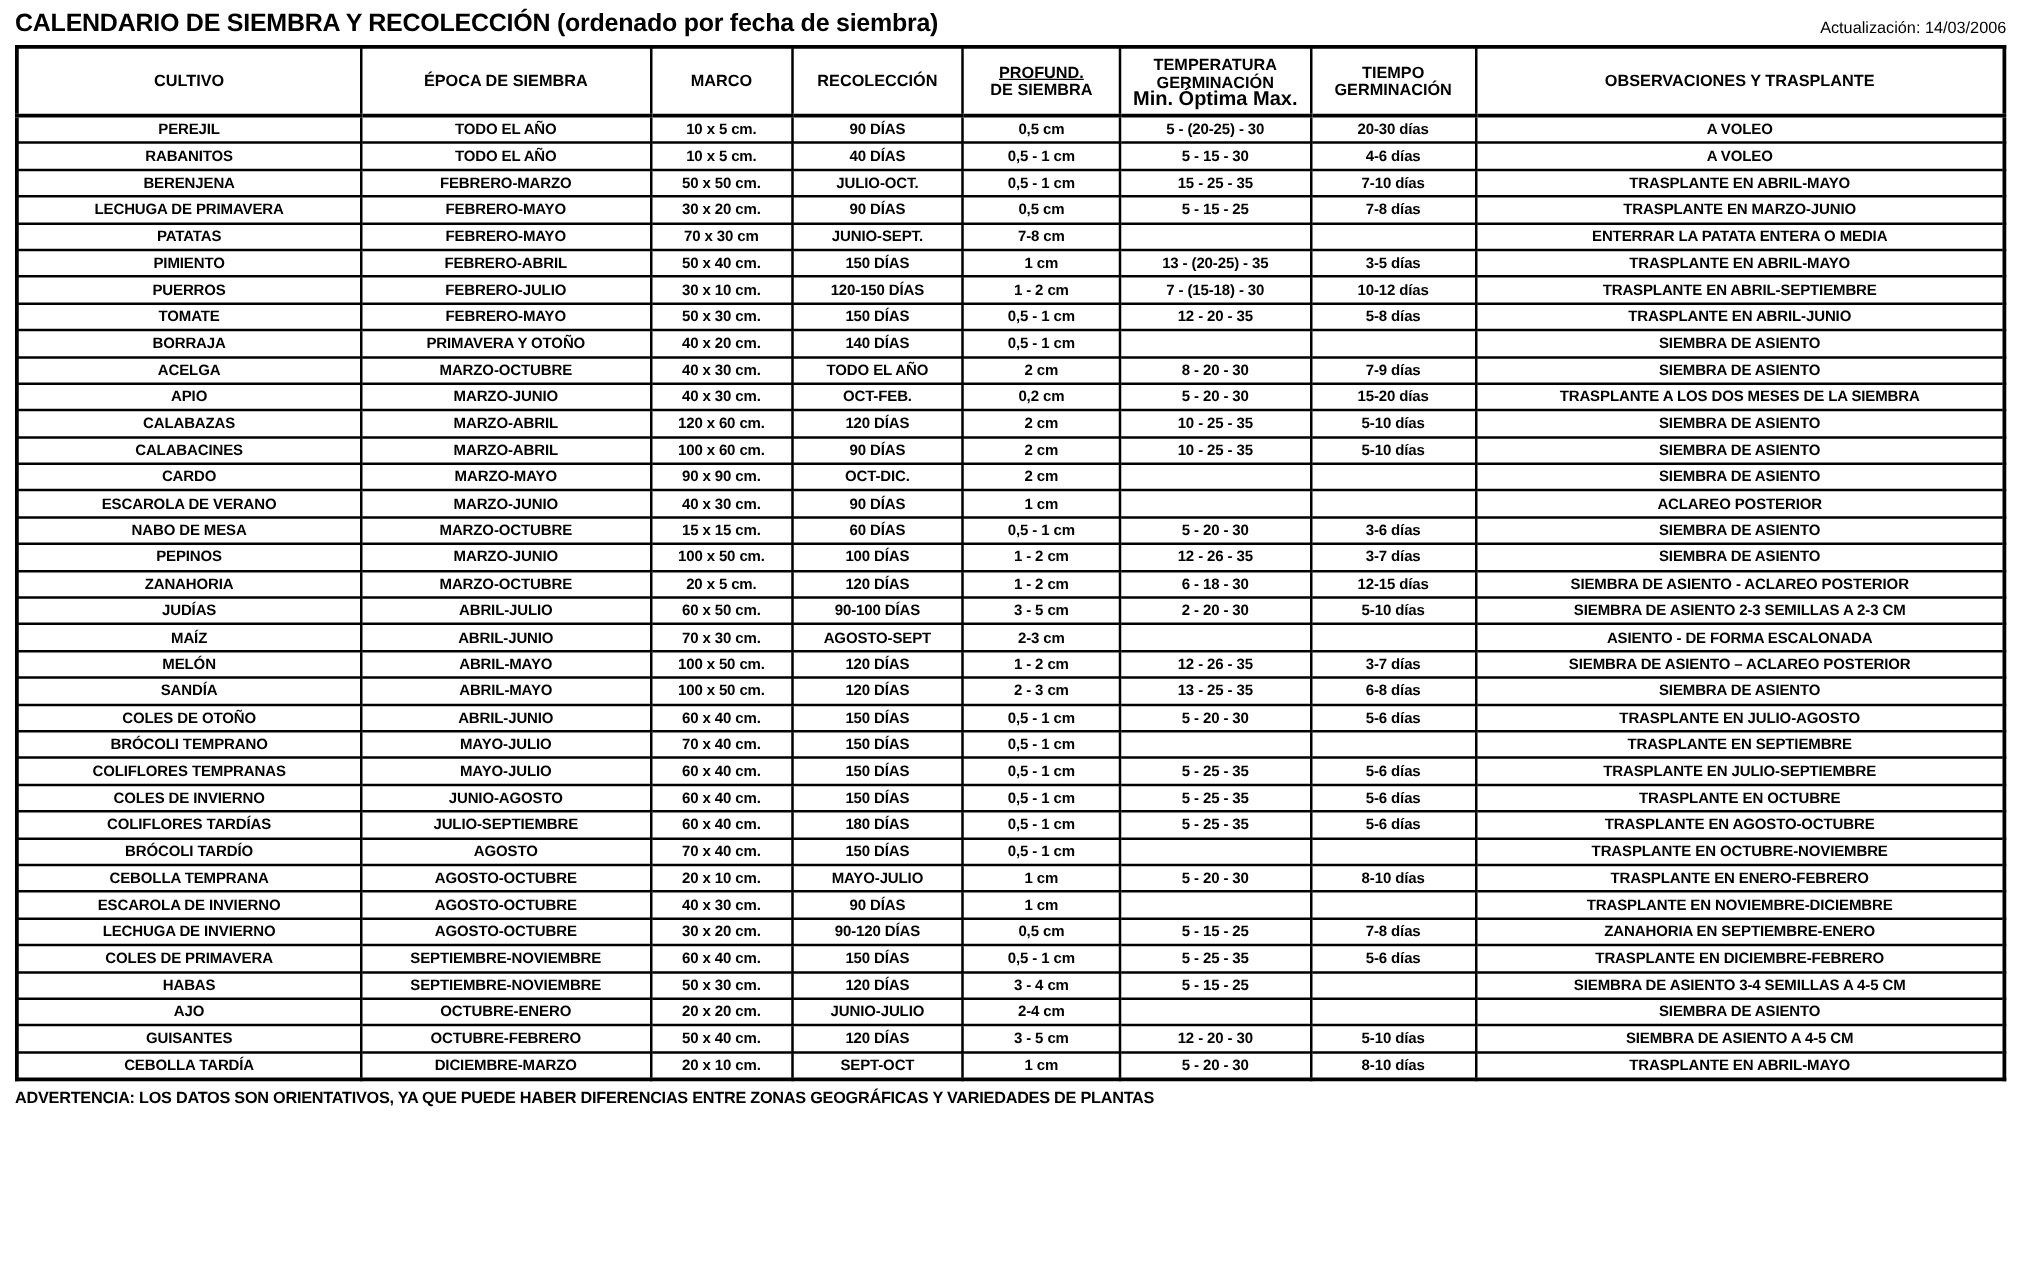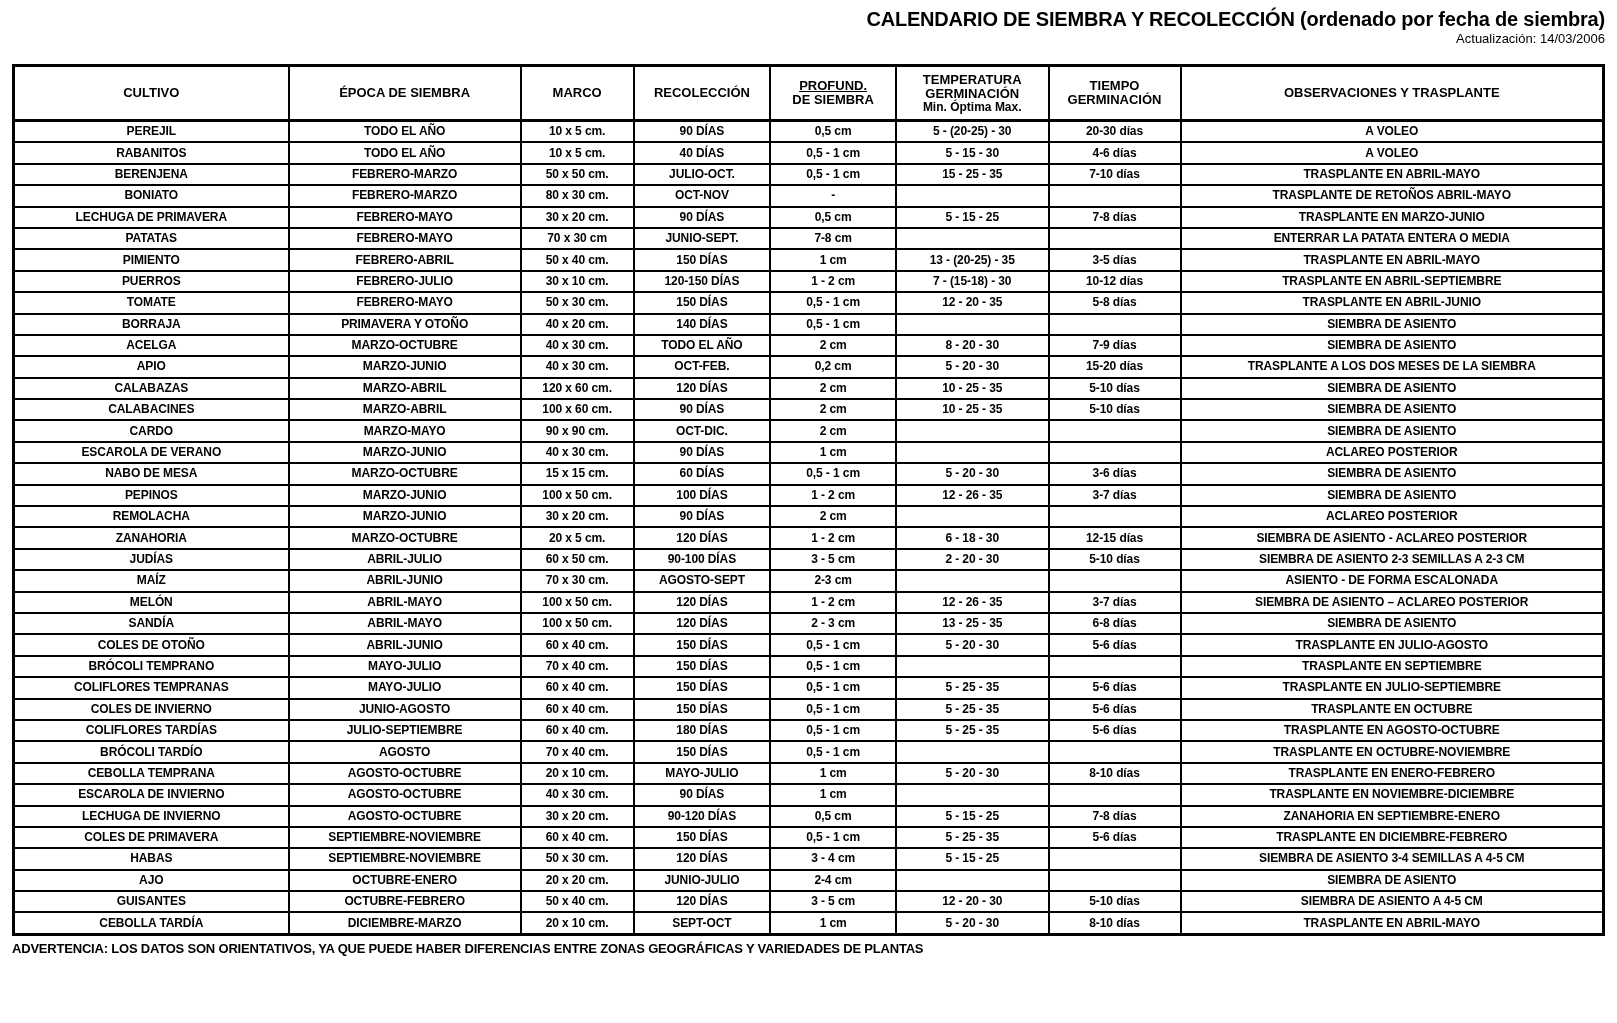--- a/index.html
+++ b/index.html
@@ -14,22 +14,21 @@
     height: 1023px;
     box-sizing: border-box;
     padding: 8px 12px 0 12px;
     background: #ffffff;
     overflow: hidden;
   }
   .title-row {
     display: flex;
     align-items: flex-end;
     justify-content: space-between;
-    margin-bottom: 16px;
-    flex-direction: column;
+    margin-bottom: 5px;
   }
   .doc-title {
     font-size: 20px;
     font-weight: bold;
     letter-spacing: -0.2px;
     white-space: nowrap;
   }
   .update-note {
     font-size: 13px;
     font-weight: normal;
@@ -52,21 +51,21 @@
     white-space: nowrap;
   }
   table.cal thead th {
     height: 52px;
     font-size: 13px;
     line-height: 14px;
     border-bottom: 3px solid #000;
   }
   table.cal thead th .sub-note {
     display: block;
-    font-size: 12px;
+    font-size: 16px;
     line-height: 13px;
   }
   table.cal tbody td {
     height: 19.4px;
     font-size: 12px;
     line-height: 13px;
     letter-spacing: -0.1px;
   }
   col.c-cultivo        { width: 17.3%; }
   col.c-epoca          { width: 14.6%; }
@@ -162,30 +161,20 @@
           <td>BERENJENA</td>
           <td>FEBRERO-MARZO</td>
           <td>50 x 50 cm.</td>
           <td>JULIO-OCT.</td>
           <td>0,5 - 1 cm</td>
           <td>15 - 25 - 35</td>
           <td>7-10 días</td>
           <td>TRASPLANTE EN ABRIL-MAYO</td>
         </tr>
         <tr>
-          <td>BONIATO</td>
-          <td>FEBRERO-MARZO</td>
-          <td>80 x 30 cm.</td>
-          <td>OCT-NOV</td>
-          <td>-</td>
-          <td></td>
-          <td></td>
-          <td>TRASPLANTE DE RETOÑOS ABRIL-MAYO</td>
-        </tr>
-        <tr>
           <td>LECHUGA DE PRIMAVERA</td>
           <td>FEBRERO-MAYO</td>
           <td>30 x 20 cm.</td>
           <td>90 DÍAS</td>
           <td>0,5 cm</td>
           <td>5 - 15 - 25</td>
           <td>7-8 días</td>
           <td>TRASPLANTE EN MARZO-JUNIO</td>
         </tr>
         <tr>
@@ -312,30 +301,20 @@
           <td>PEPINOS</td>
           <td>MARZO-JUNIO</td>
           <td>100 x 50 cm.</td>
           <td>100 DÍAS</td>
           <td>1 - 2 cm</td>
           <td>12 - 26 - 35</td>
           <td>3-7 días</td>
           <td>SIEMBRA DE ASIENTO</td>
         </tr>
         <tr>
-          <td>REMOLACHA</td>
-          <td>MARZO-JUNIO</td>
-          <td>30 x 20 cm.</td>
-          <td>90 DÍAS</td>
-          <td>2 cm</td>
-          <td></td>
-          <td></td>
-          <td>ACLAREO POSTERIOR</td>
-        </tr>
-        <tr>
           <td>ZANAHORIA</td>
           <td>MARZO-OCTUBRE</td>
           <td>20 x 5 cm.</td>
           <td>120 DÍAS</td>
           <td>1 - 2 cm</td>
           <td>6 - 18 - 30</td>
           <td>12-15 días</td>
           <td>SIEMBRA DE ASIENTO - ACLAREO POSTERIOR</td>
         </tr>
         <tr>

